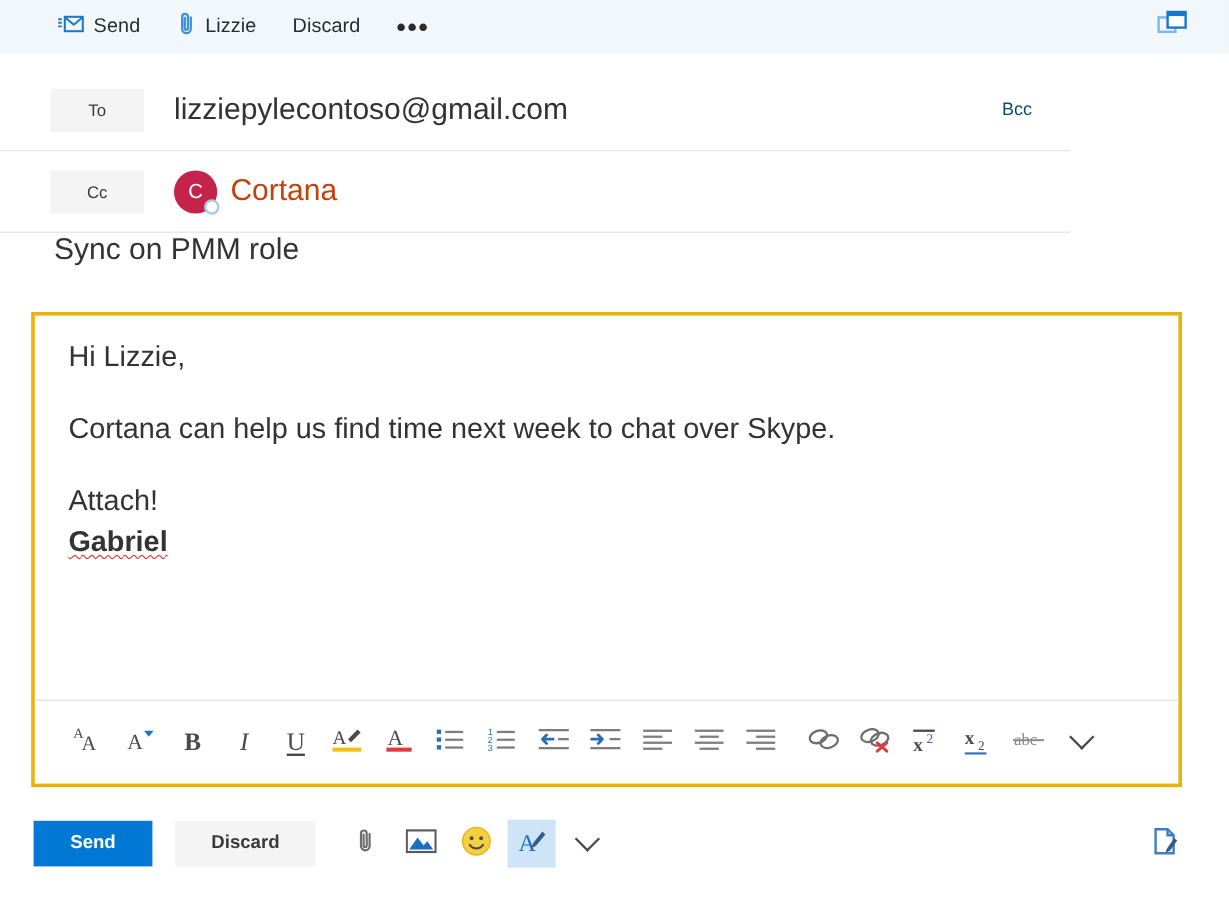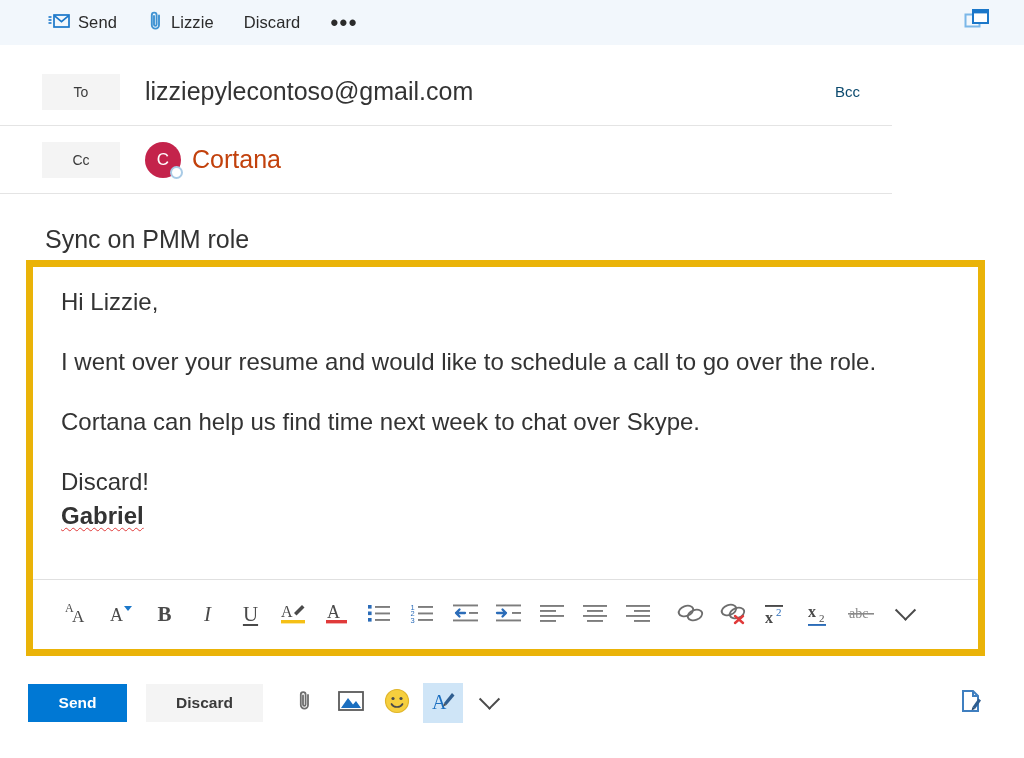--- a/index.html
+++ b/index.html
@@ -131,35 +131,35 @@
     color: #c2410c;
     font-weight: 300;
   }
 
   
   .subject-row {
     position: absolute;
     left: 0; top: 194px;
     width: 1024px; height: 60px;
     display: flex;
-    align-items: flex-end;
+    align-items: flex-start;
   }
   .subject-text {
     margin-left: 45px;
     font-size: 25px;
     color: #333333;
     font-weight: 300;
   }
 
   
   .editor-box {
     position: absolute;
     left: 26px; top: 260px;
     width: 959px; height: 396px;
-    border: 7px solid #eab308;
+    border: 3px solid #eab308;
     box-sizing: border-box;
     background: #ffffff;
   }
   .editor-body {
     padding: 18px 28px 0 28px;
     font-size: 24px;
     line-height: 34px;
     color: #333333;
     font-weight: 300;
     height: 325px;
@@ -340,23 +340,22 @@
 </div>
 
 <div class="subject-row">
   <div class="subject-text" placeholder="Add a subject">Sync on PMM role</div>
 </div>
 
 <div class="editor-box">
 
   <div class="editor-body">
     <p>Hi Lizzie,</p>
-    <p>I went over your resume and would like to schedule a call to go over the role.</p>
     <p>Cortana can help us find time next week to chat over Skype.</p>
-    <p class="tight">Discard!</p>
+    <p class="tight">Attach!</p>
     <p class="tight"><span class="spellerror">Gabriel</span></p>
   </div>
 
   <div class="format-toolbar">
 
     <div class="fmt-btn">
       <span>
         <svg width="30" height="26" viewBox="0 0 30 26">
           <text x="1" y="12" font-family="Liberation Serif, serif" font-size="12" fill="#4a4a4a">A</text>
           <text x="8" y="22" font-family="Liberation Serif, serif" font-size="17" fill="#4a4a4a">A</text>

